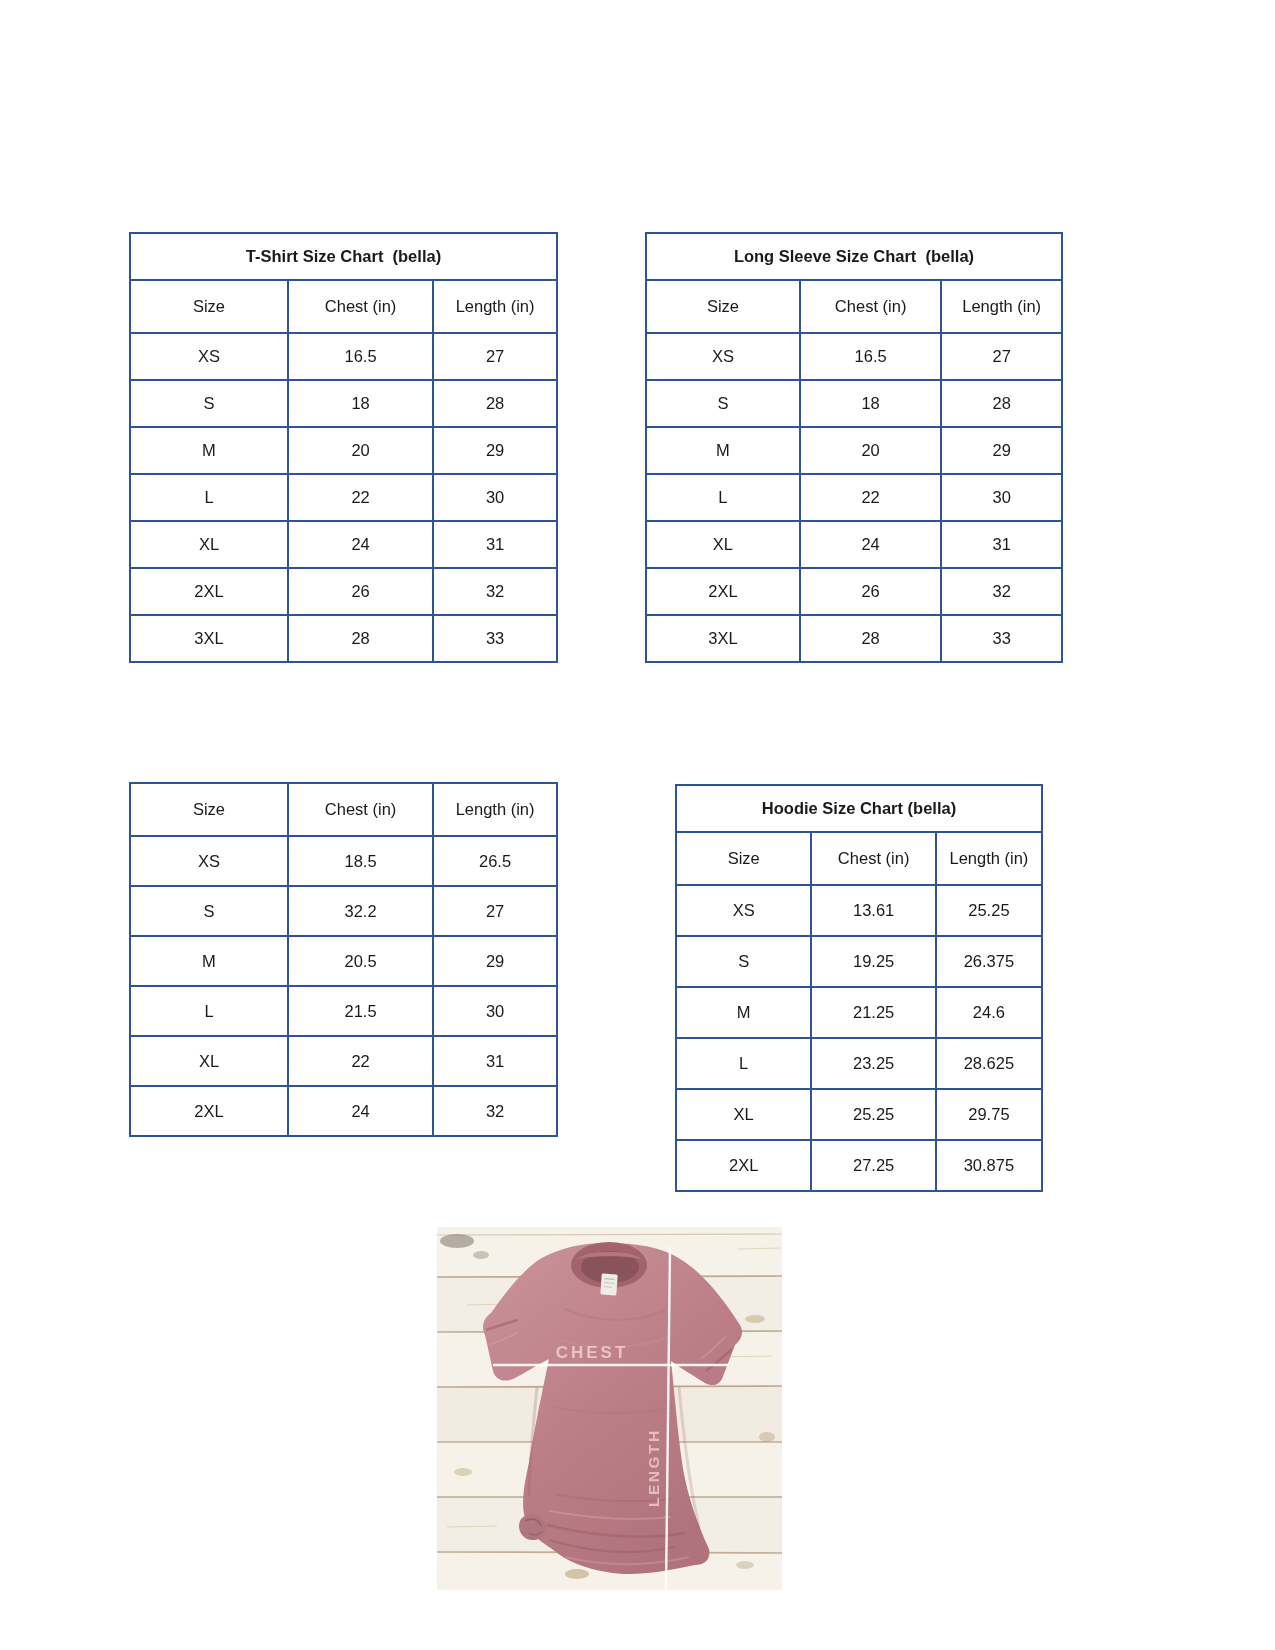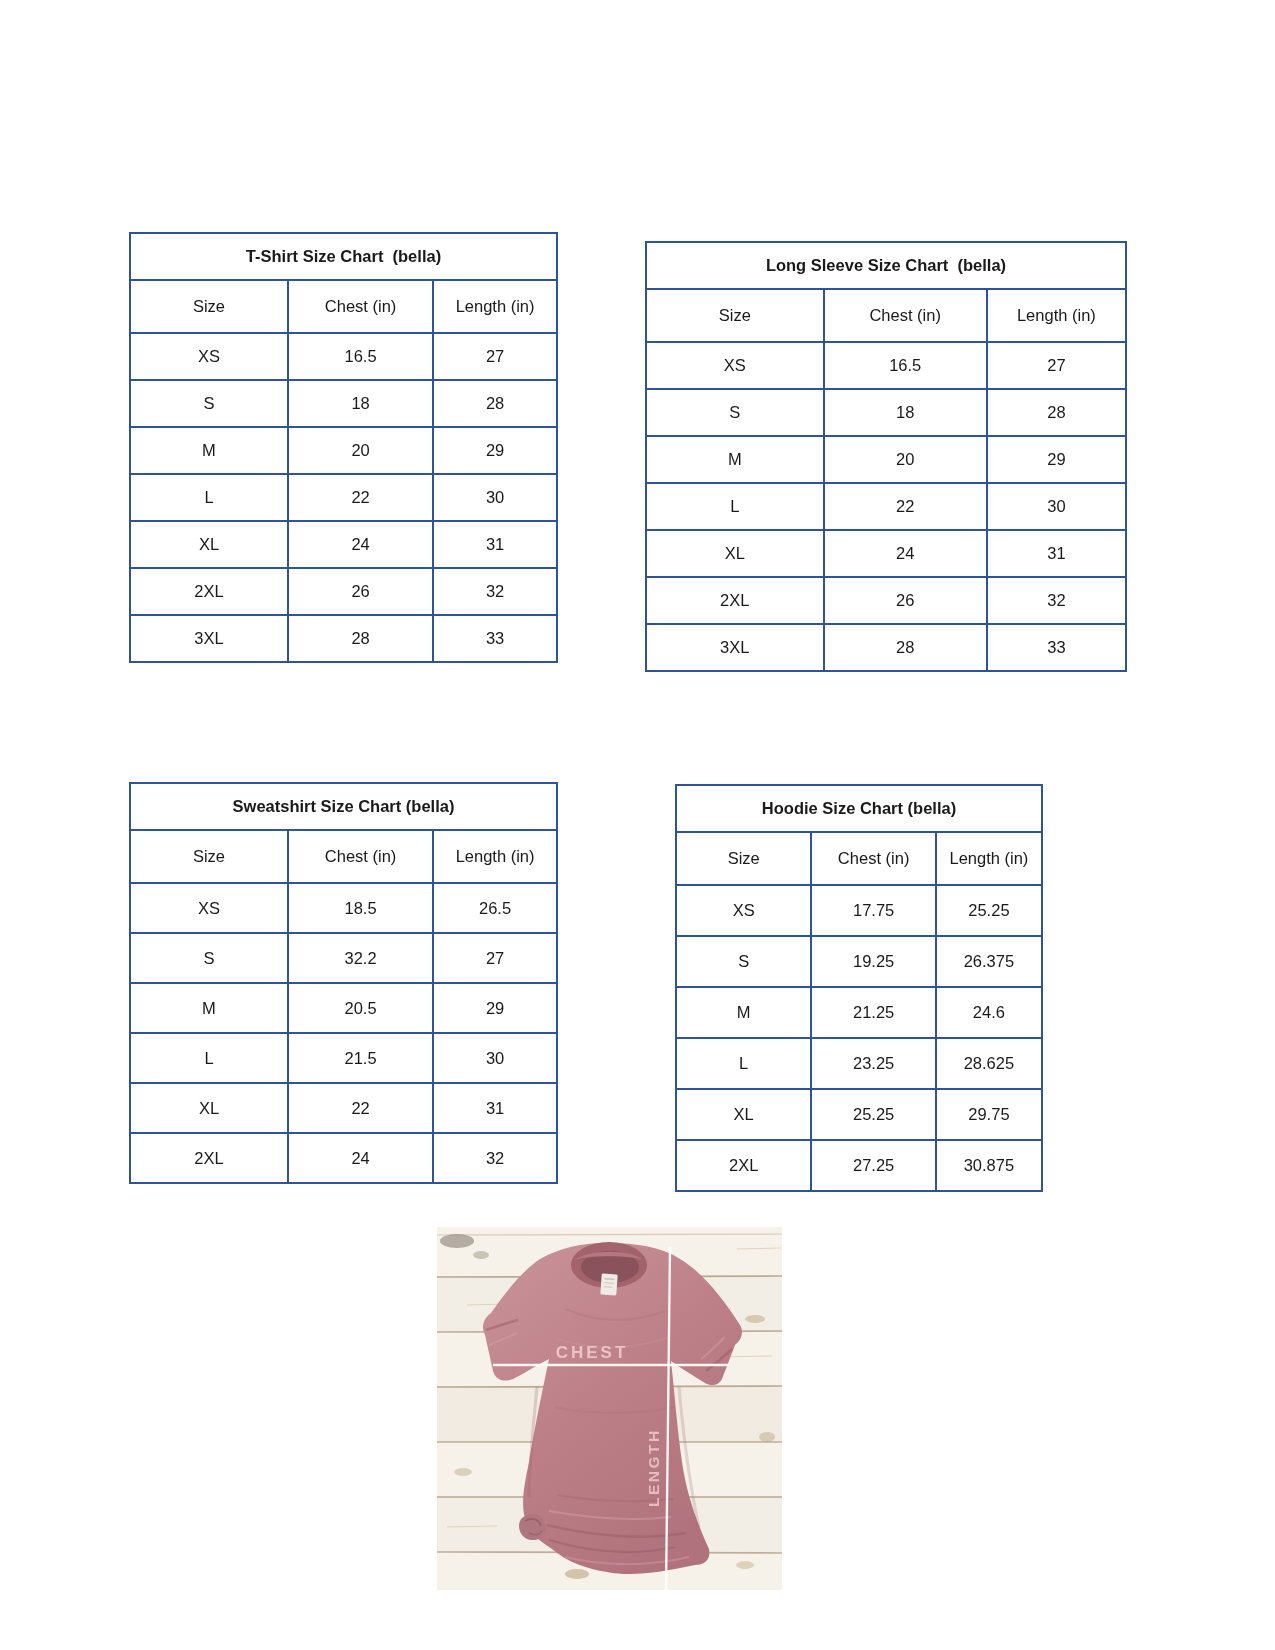--- a/index.html
+++ b/index.html
@@ -8,21 +8,21 @@
     width:1275px;
     height:1650px;
     background:#ffffff;
     font-family:"Liberation Sans", sans-serif;
     color:#1a1a1a;
     overflow:hidden;
     margin-top:42px;
   }
   .chart-wrap{position:absolute;}
   #t0{left:129px;top:190px;width:429px;--rh:47px;}
-  #t1{left:645px;top:199px;width:482px;--rh:47px;}
+  #t1{left:645px;top:190px;width:418px;--rh:47px;}
   #t2{left:129px;top:740px;width:429px;--rh:50px;}
   #t3{left:645px;top:742px;width:368px;padding-left:30px;--rh:51px;}
   table.size-chart{
     width:100%;
     border-collapse:collapse;
     table-layout:fixed;
   }
   table.size-chart td{
     border:2px solid #2e5496;
     text-align:center;
@@ -161,23 +161,20 @@
       </table>
   </div>
   <div class="chart-wrap" id="t2">
     <table class="size-chart">
         <colgroup>
           <col style="width: 37%;">
           <col style="width: 34%;">
           <col style="width: 29%;">
         </colgroup>
         <tbody>
-          <tr class="title-row">
-            <td colspan="3" class="title-cell">Sweatshirt Size Chart (bella)</td>
-          </tr>
           <tr class="header-row">
             <td class="header-cell">Size</td>
             <td class="header-cell">Chest (in)</td>
             <td class="header-cell">Length (in)</td>
           </tr>
           <tr class="data-row">
             <td class="data-cell">XS</td>
             <td class="data-cell">18.5</td>
             <td class="data-cell">26.5</td>
           </tr>
@@ -220,21 +217,21 @@
           <tr class="title-row">
             <td colspan="3" class="title-cell">Hoodie Size Chart (bella)</td>
           </tr>
           <tr class="header-row">
             <td class="header-cell">Size</td>
             <td class="header-cell">Chest (in)</td>
             <td class="header-cell">Length (in)</td>
           </tr>
           <tr class="data-row">
             <td class="data-cell">XS</td>
-            <td class="data-cell">17.75</td>
+            <td class="data-cell">13.61</td>
             <td class="data-cell">25.25</td>
           </tr>
           <tr class="data-row">
             <td class="data-cell">S</td>
             <td class="data-cell">19.25</td>
             <td class="data-cell">26.375</td>
           </tr>
           <tr class="data-row">
             <td class="data-cell">M</td>
             <td class="data-cell">21.25</td>

